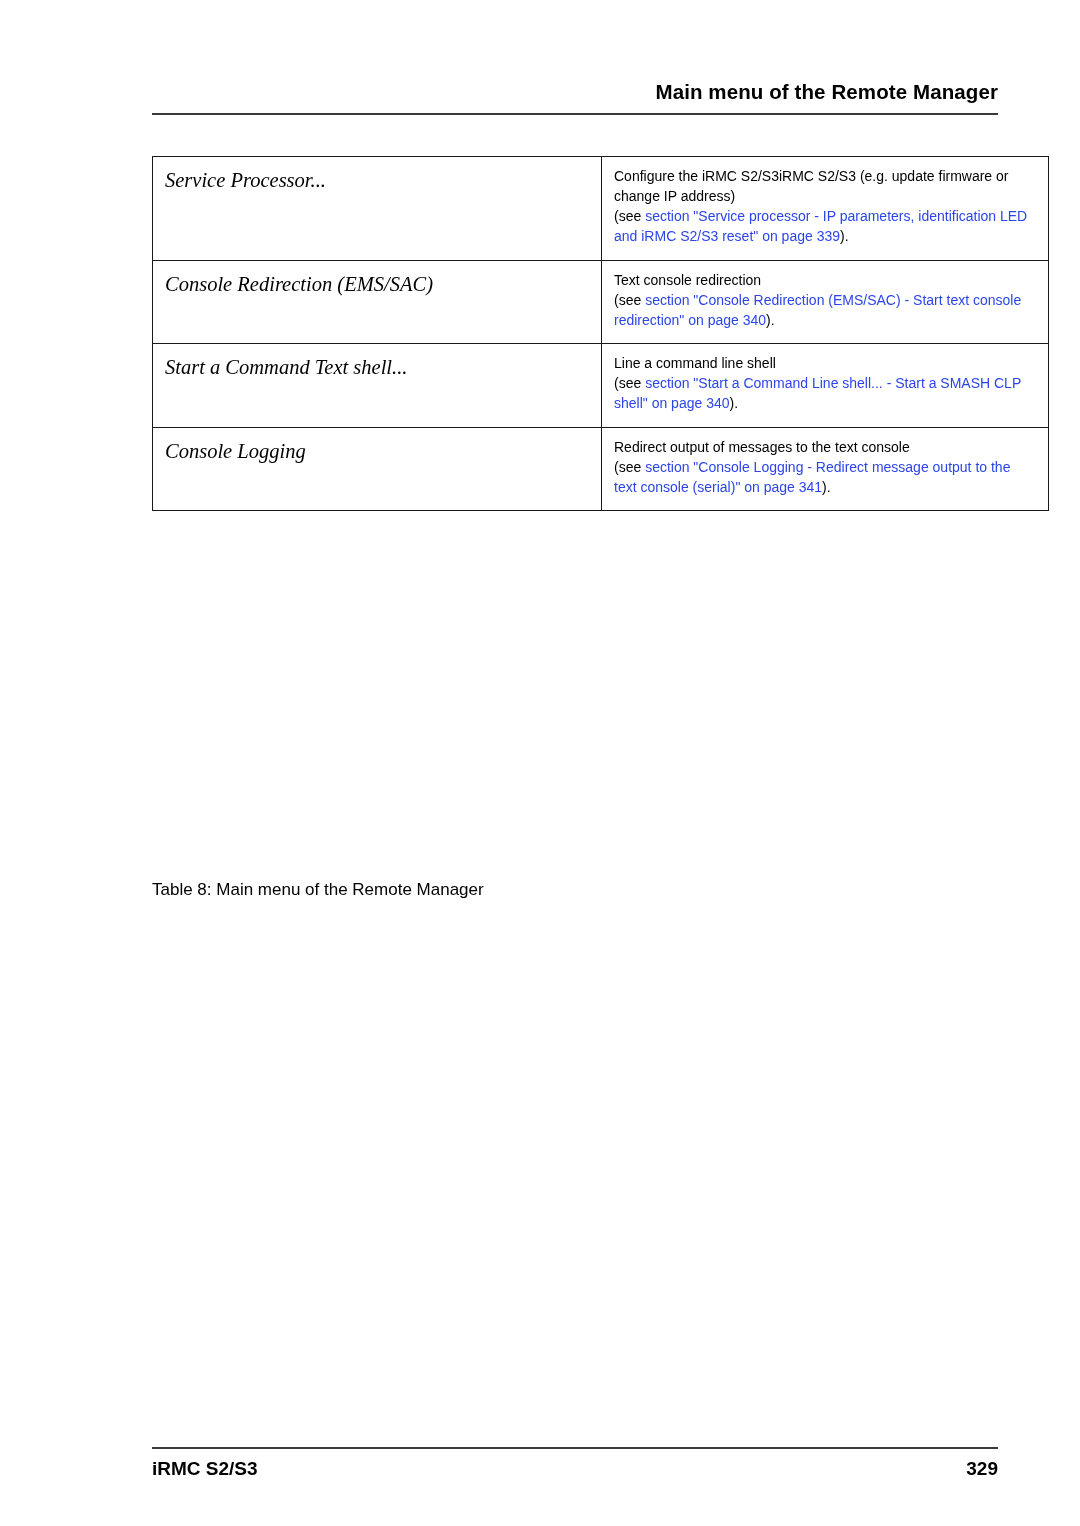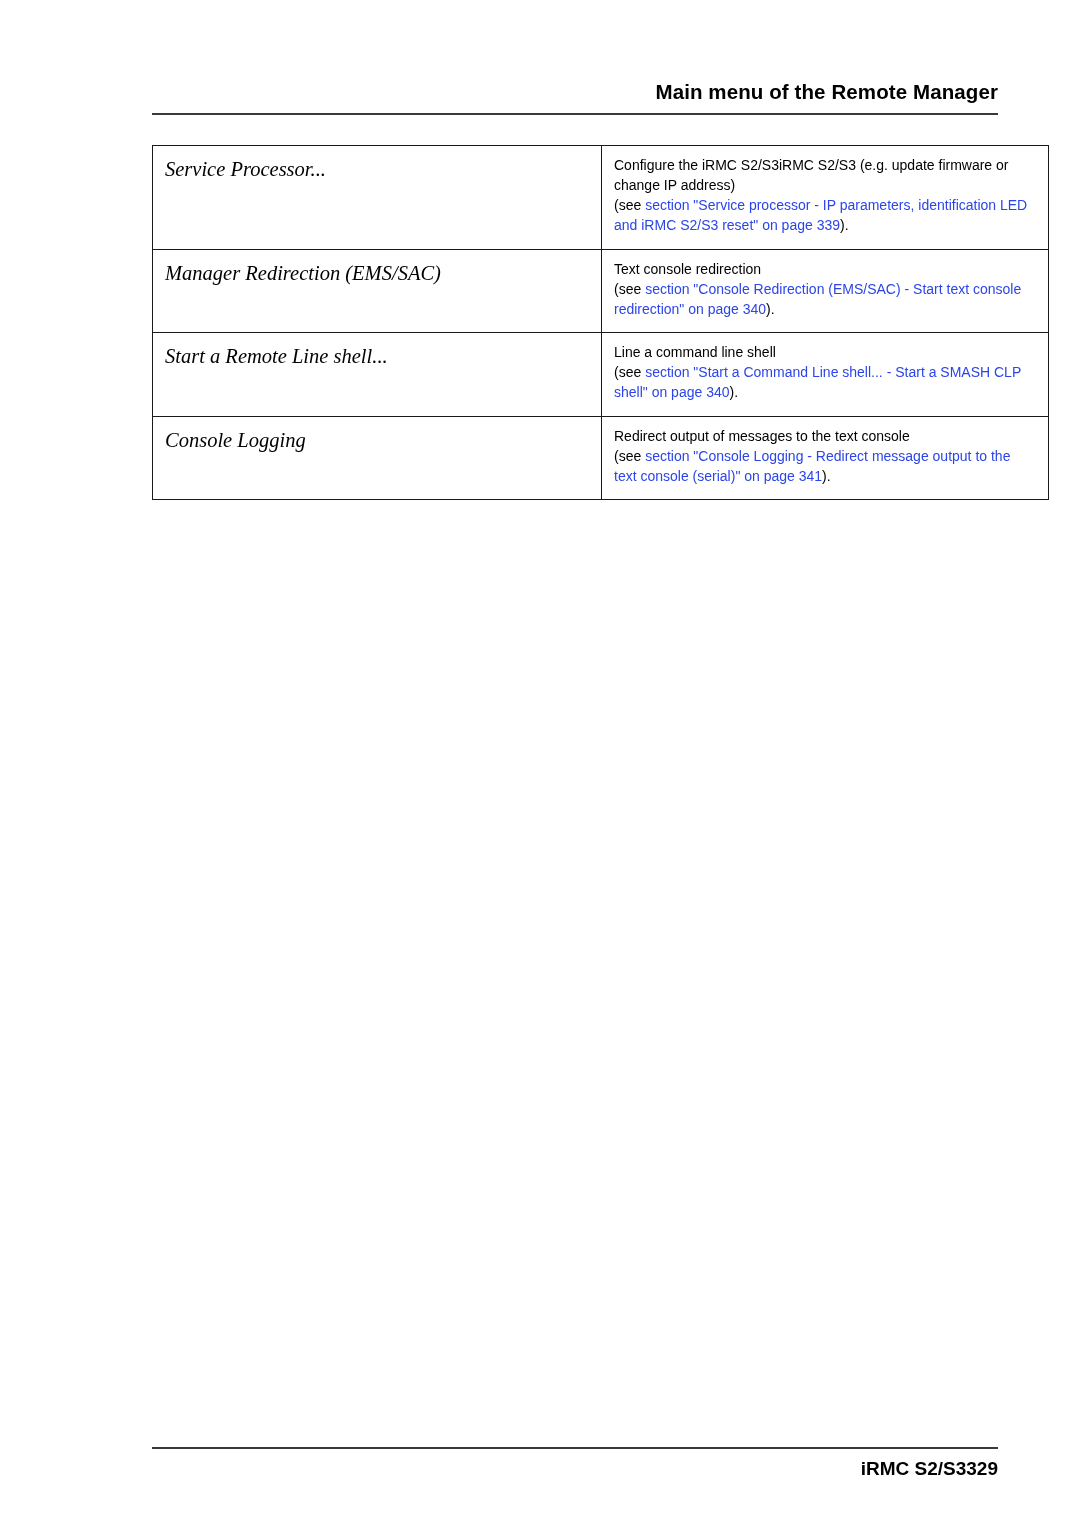--- a/index.html
+++ b/index.html
@@ -46,21 +46,21 @@
     margin-top: 8px;
     height: 2px;
     background: #3a3a3a;
     width: 846px;
   }
 
   
   .menu-table {
     position: absolute;
     left: 152px;
-    top: 145px;
+    top: 156px;
     width: 846px;
     border-collapse: collapse;
     table-layout: fixed;
     padding-left: 40px;
   }
   .menu-table td {
     border: 1.4px solid #1a1a1a;
     vertical-align: top;
     padding: 9px 12px 13px 12px;
   }
@@ -115,21 +115,21 @@
   }
   .footer-rule {
     height: 2px;
     background: #3a3a3a;
     width: 846px;
   }
   .footer-row {
     margin-top: 9px;
     display: flex;
     align-items: baseline;
-    justify-content: flex-end;
+    justify-content: space-between;
     font-family: "Liberation Sans", sans-serif;
     font-size: 19px;
     font-weight: bold;
     color: #000;
   }
   .footer-doc { white-space: nowrap; }
   .footer-page { white-space: nowrap; }
 </style>
 </head>
 <body>
@@ -151,33 +151,33 @@
           <div class="desc-text">
             <span class="lead">Configure the iRMC S2/S3iRMC S2/S3 (e.g. update firmware or change IP address)</span>
             <span class="desc-ref"><span>(see </span><span class="link">section "Service processor - IP parameters, identification LED and iRMC S2/S3 reset" on page 339</span><span>).</span></span>
           </div>
         </td>
       </tr>
 
 
       <tr>
         <td class="col-term">
-          <span class="term-text">Manager Redirection (EMS/SAC)</span>
+          <span class="term-text">Console Redirection (EMS/SAC)</span>
         </td>
         <td class="col-desc">
           <div class="desc-text">
             <span class="lead">Text console redirection</span>
             <span class="desc-ref"><span>(see </span><span class="link">section "Console Redirection (EMS/SAC) - Start text console redirection" on page 340</span><span>).</span></span>
           </div>
         </td>
       </tr>
 
       <tr>
         <td class="col-term">
-          <span class="term-text">Start a Remote Line shell...</span>
+          <span class="term-text">Start a Command Text shell...</span>
         </td>
         <td class="col-desc">
           <div class="desc-text">
             <span class="lead">Line a command line shell</span>
             <span class="desc-ref"><span>(see </span><span class="link">section "Start a Command Line shell... - Start a SMASH CLP shell" on page 340</span><span>).</span></span>
           </div>
         </td>
       </tr>
 
       <tr>
@@ -187,20 +187,21 @@
         <td class="col-desc">
           <div class="desc-text">
             <span class="lead">Redirect output of messages to the text console</span>
             <span class="desc-ref"><span>(see </span><span class="link">section "Console Logging - Redirect message output to the text console (serial)" on page 341</span><span>).</span></span>
           </div>
         </td>
       </tr>
     </tbody>
   </table>
 
+  <div class="table-caption">Table 8: Main menu of the Remote Manager</div>
 
   <div class="page-footer">
     <div class="footer-rule"></div>
     <div class="footer-row">
       <span class="footer-doc">iRMC S2/S3</span>
       <span class="footer-page">329</span>
     </div>
   </div>
 
 </div>

